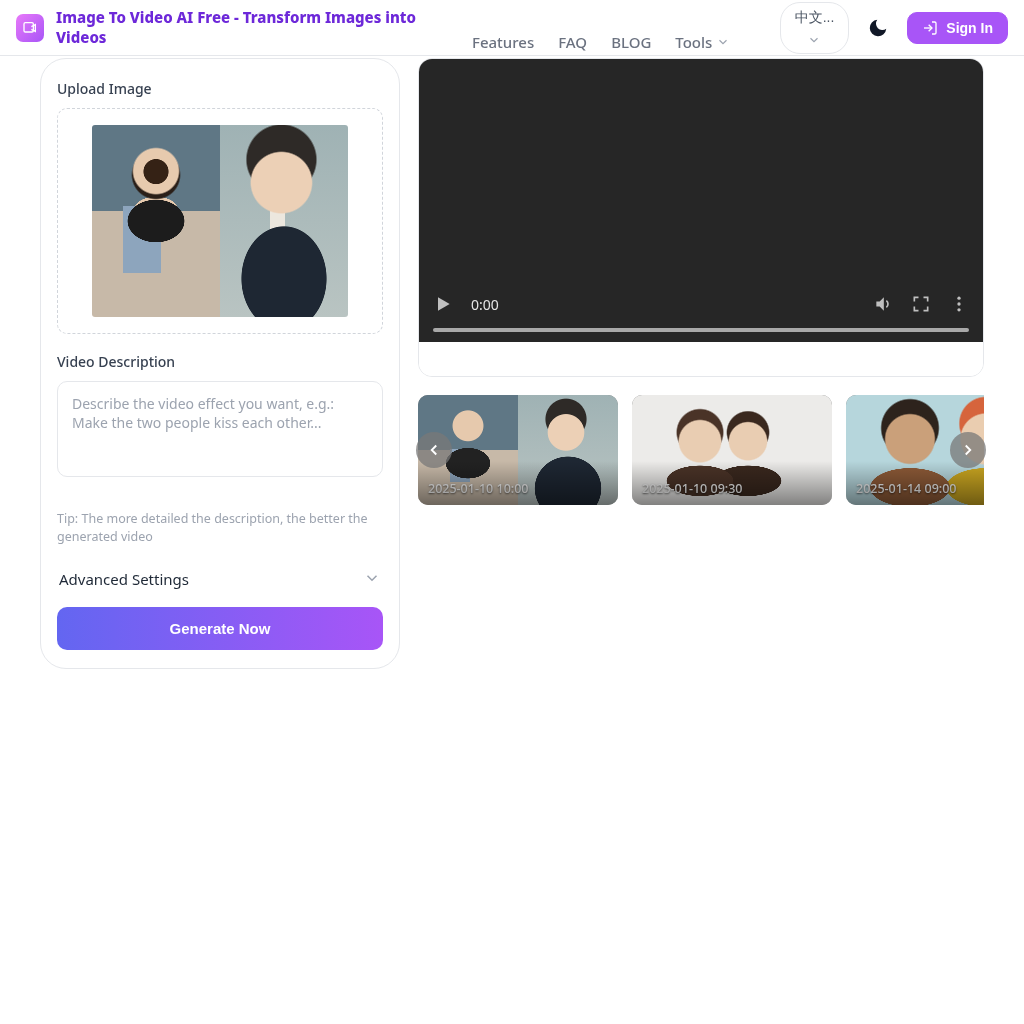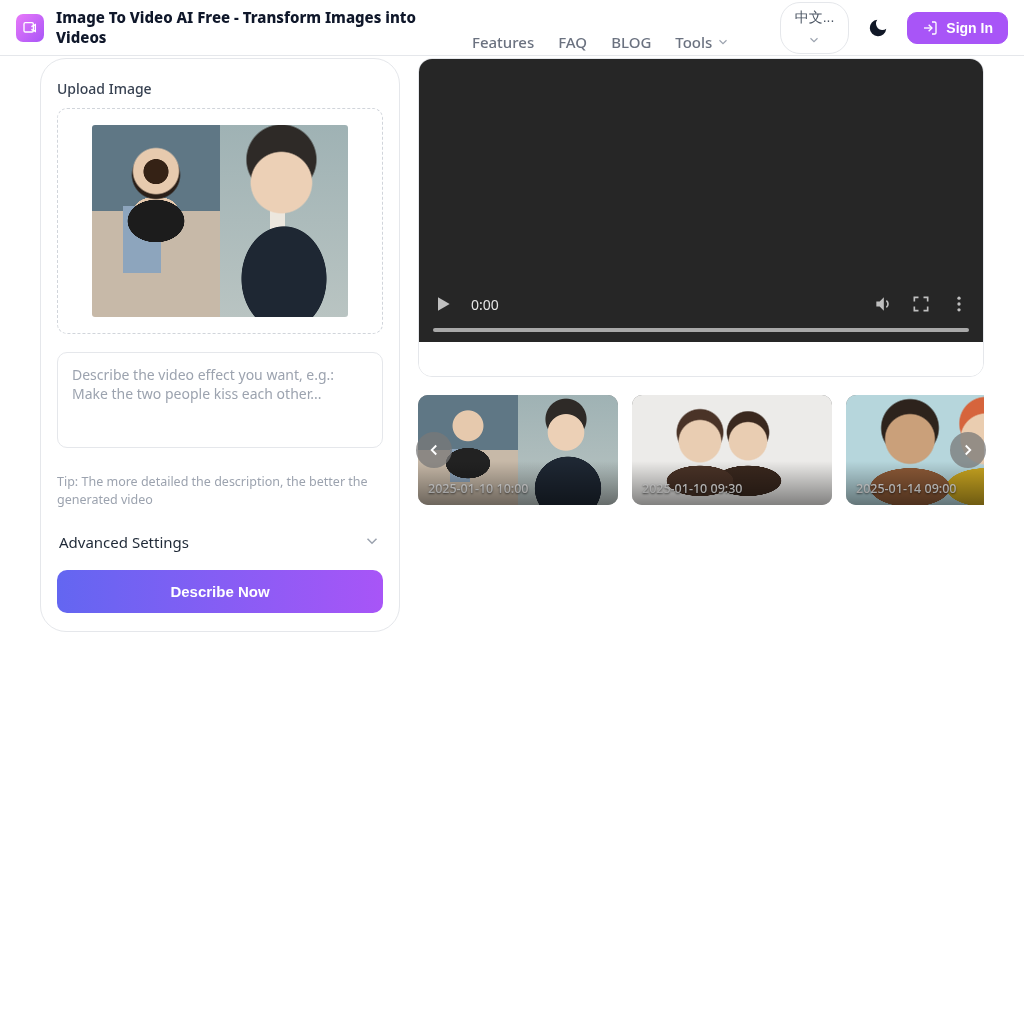--- a/index.html
+++ b/index.html
@@ -14,21 +14,21 @@
     --purple2:#a855f7;
   }
   *{box-sizing:border-box;}
   html,body{margin:0;padding:0;background:var(--bg);color:var(--text);font-family:ui-sans-serif,system-ui,-apple-system,Segoe UI,Roboto,Helvetica,Arial,sans-serif;}
   body{width:1024px;height:1024px;overflow:hidden;}
 
   
   .hdr{height:56px;border-bottom:1px solid var(--border);display:flex;align-items:center;padding:0 16px;gap:12px;}
   .logo{width:28px;height:28px;border-radius:7px;background:linear-gradient(135deg,#e879f9,#a855f7);display:flex;align-items:center;justify-content:center;flex:0 0 auto;}
   .logo svg{width:16px;height:16px;fill:none;stroke:#fff;stroke-width:2;}
-  .title{font-weight:800;font-size:15px;line-height:1.3;max-width:400px;color:#0f172a;}
+  .title{font-weight:800;font-size:15px;line-height:1.3;max-width:400px;color:#6d28d9;}
   .nav{display:flex;gap:24px;margin-left:4px;margin-top:28px;}
   .nav a{color:#6b7280;text-decoration:none;font-size:15px;font-weight:500;display:flex;align-items:center;gap:4px;}
   .hdr-right{margin-left:auto;display:flex;align-items:center;gap:18px;}
   .lang{border:1px solid var(--border);border-radius:20px;padding:6px 14px;font-size:14px;color:#4b5563;display:flex;align-items:center;gap:6px;background:#fff;flex-direction:column;}
   .moon{width:22px;height:22px;fill:#111827;}
   .signin{background:var(--purple2);color:#fff;border:1px solid var(--purple2);border-radius:10px;padding:7px 14px;font-size:14px;font-weight:600;display:flex;align-items:center;gap:8px;}
   .signin svg{width:16px;height:16px;stroke:#fff;fill:none;stroke-width:2;}
   .chev{width:14px;height:14px;stroke:#9ca3af;fill:none;stroke-width:2;}
 
   
@@ -56,21 +56,21 @@
   .p-right::before{content:"";position:absolute;inset:0;background:
      radial-gradient(circle at 48% 30%,#ecd0b6 0 20%,transparent 21%), 
      radial-gradient(ellipse 14% 5% at 48% 27%,#222 0 60%,transparent 61%), 
      radial-gradient(circle at 48% 18%,#2e2a27 0 20%,transparent 21%), 
      radial-gradient(ellipse 55% 45% at 50% 80%,#1e2733 0 60%,transparent 61%), 
      linear-gradient(#ece7de,#ece7de) 44% 56%/12% 40% no-repeat; 
   }
 
   .ta{width:100%;height:96px;resize:none;border:1px solid var(--border);border-radius:10px;padding:12px 14px;font-family:inherit;font-size:14px;color:#111827;background:#fff;}
   .ta::placeholder{color:#9ca3af;}
-  .tip{font-size:12.5px;color:#9ca3af;margin:20px 0 18px;line-height:1.4;}
+  .tip{font-size:12.5px;color:#9ca3af;margin:28px 0 18px;line-height:1.4;}
   .adv{display:flex;align-items:flex-start;justify-content:space-between;font-size:15px;padding:6px 2px 4px;cursor:pointer;margin-bottom:14px;}
   .adv .chev{width:18px;height:18px;}
   .gen{width:100%;border:none;border-radius:10px;padding:13px 0;font-size:15px;font-weight:600;color:#fff;background:linear-gradient(90deg,var(--purple1),var(--purple2));cursor:pointer;}
 
   
   .player-card{border:1px solid var(--border);border-radius:14px;background:var(--panel);padding:0;overflow:hidden;}
   .player{background:#262626;height:283px;margin:0;position:relative;display:flex;flex-direction:column;}
   .player-bottom{margin-top:auto;padding:0 14px 10px;}
   .controls{display:flex;align-items:center;gap:18px;color:#bfbfbf;}
   .controls .icon{width:20px;height:20px;flex:0 0 auto;}
@@ -165,31 +165,32 @@
   <div class="left">
     <div class="card">
       <div class="label">Upload Image</div>
       <div class="dz">
         <div class="dz-img">
           <div class="half p-left"></div>
           <div class="half p-right"></div>
         </div>
       </div>
 
+      <div class="label">Video Description</div>
       <textarea class="ta" placeholder="Describe the video effect you want, e.g.: Make the two people kiss each other..." style=""></textarea>
       <div class="tip">Tip: The more detailed the description, the better the generated video</div>
 
       <div class="adv">
         <span>Advanced Settings</span>
         <svg class="chev" viewBox="0 0 24 24">
             <polyline points="6 9 12 15 18 9"></polyline>
           </svg>
       </div>
 
-      <button class="gen">Describe Now</button>
+      <button class="gen">Generate Now</button>
     </div>
   </div>
 
   <div class="right">
     <div class="player-card">
       <div class="player">
         <div class="player-bottom">
           <div class="controls">
             <svg class="icon" viewBox="0 0 24 24">
                 <polygon points="6 4 20 12 6 20" fill="#bfbfbf"></polygon>

